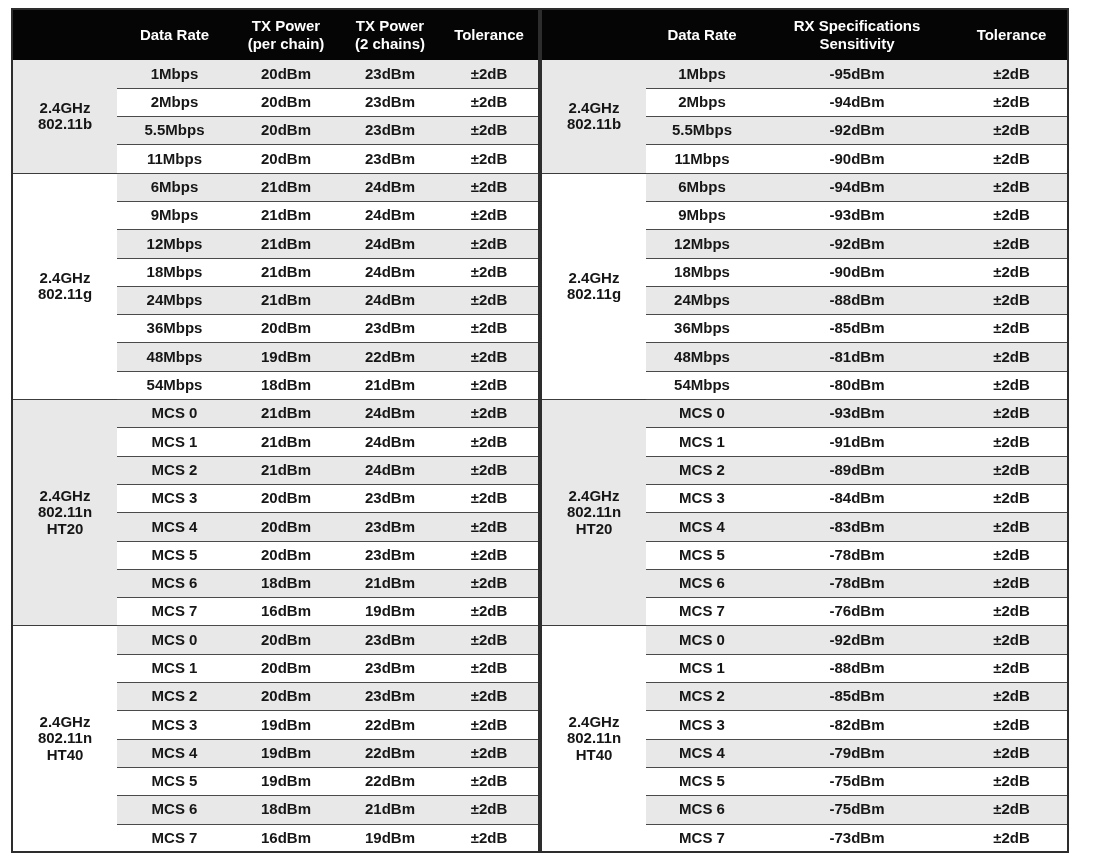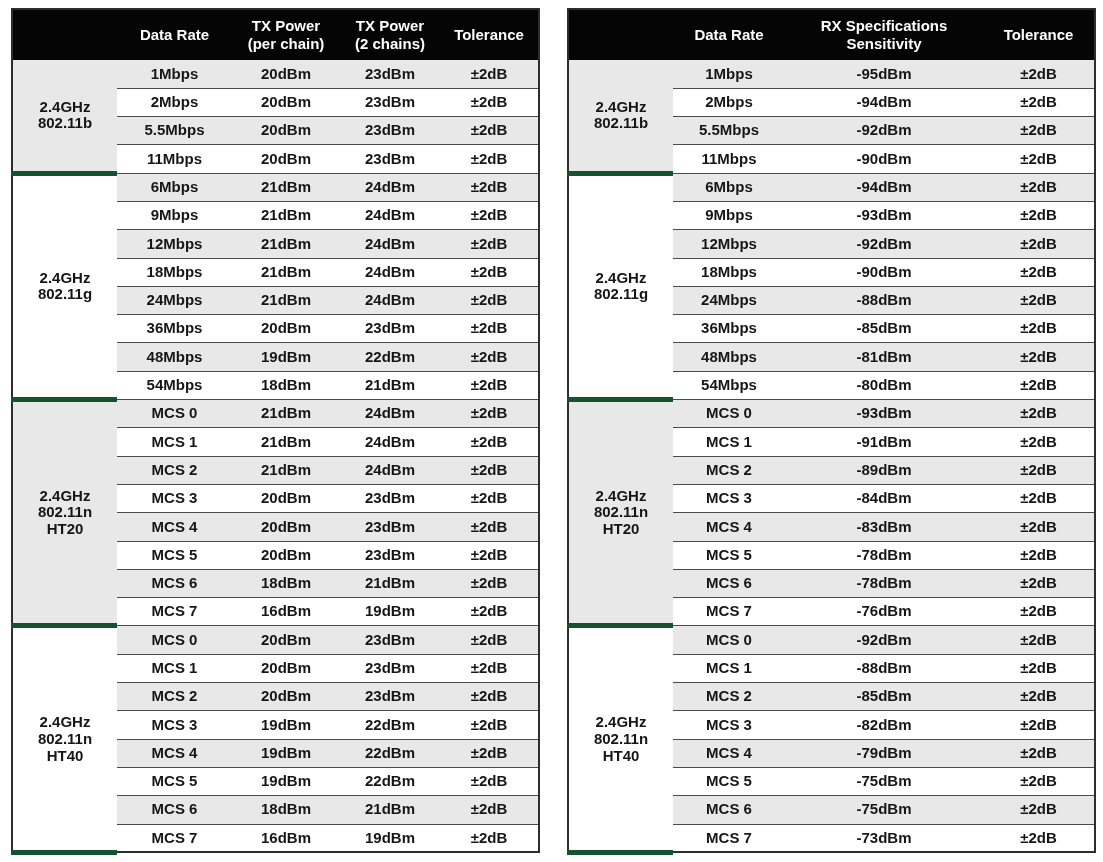--- a/index.html
+++ b/index.html
@@ -2,42 +2,42 @@
 <html><head>
 <meta charset="utf-8">
 <style>
   * { box-sizing: border-box; margin: 0; padding: 0; }
   html, body { background: #ffffff; }
   body {
     width: 1103px; height: 862px; overflow: hidden;
     font-family: "Liberation Sans", sans-serif;
   }
   .page {
-    display: flex; gap: 27px; padding: 8px 11px;
+    display: flex; padding: 8px 11px;
     align-items: flex-start;
   }
   table.spec-table {
     border-collapse: collapse; table-layout: fixed;
     width: 527px;
     border: 2px solid #2d2d2d;
     font-family: "Liberation Sans", sans-serif;
     font-weight: 700; font-size: 15px; color: #161616;
   }
   table.spec-table thead th {
     background: #050505; color: #ffffff;
     height: 51px; text-align: center; vertical-align: middle;
     font-size: 15px; line-height: 1.18; padding: 0 2px;
     border: 0;
   }
   table.spec-table tbody td {
     height: 28.3px; text-align: center; vertical-align: middle;
     padding: 0; line-height: 1.12;
   }
   td.data-cell { border-bottom: 1px solid #4a4a4a; }
-  td.group-cell { border-bottom: 5px solid #14532d; line-height: 1.3; }
+  td.group-cell { border-bottom: 1px solid #14532d; line-height: 1.3; }
   tr.stripe td.data-cell { background: #e8e8e8; }
   td.group-cell.gray { background: #e8e8e8; }
   td.group-cell.white { background: #ffffff; }
 </style>
 </head>
 <body>
 
 <div class="page">
   <table class="spec-table">
     <colgroup>

